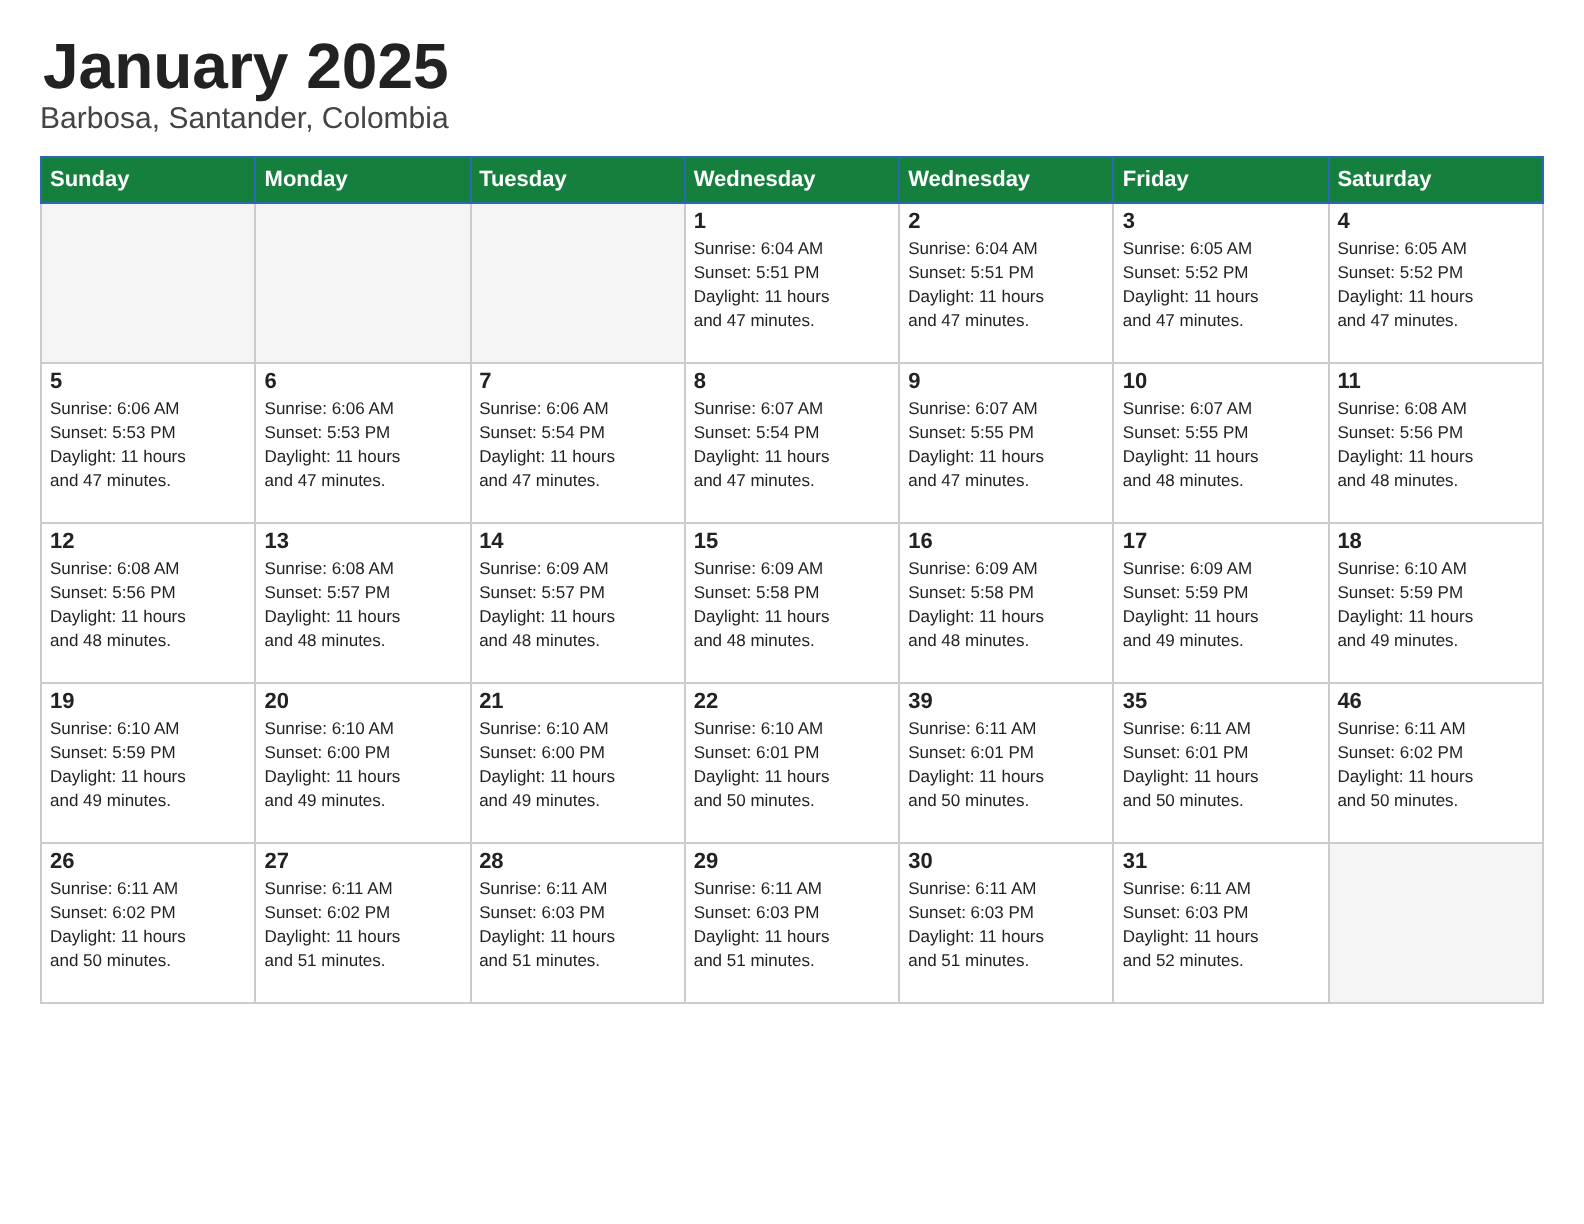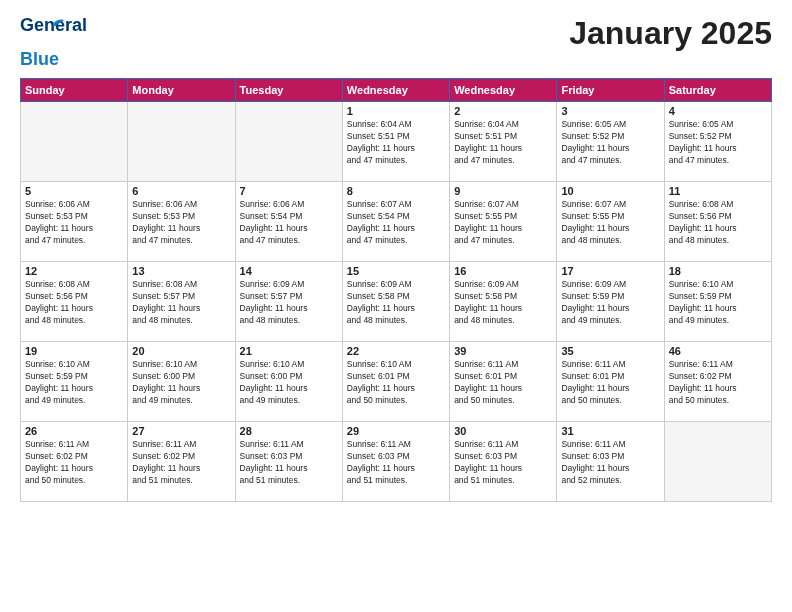--- a/index.html
+++ b/index.html
@@ -44,21 +44,21 @@
     .calendar-subtitle {
       font-size: 15px;
       color: #444;
     }
     table {
       width: 100%;
       border-collapse: collapse;
       table-layout: fixed;
     }
     th {
-      background-color: #be185d;
+      background-color: #15803d;
       color: #fff;
       font-size: 11px;
       font-weight: bold;
       padding: 5px 4px;
       text-align: left;
       border: 1px solid #2a6ab5;
     }
     td {
       border: 1px solid #ccc;
       vertical-align: top;
@@ -81,33 +81,23 @@
       font-size: 8.5px;
       line-height: 1.4;
       color: #222;
     }
   </style>
 </head>
 <body>
 
 <div class="page">
   <div class="header">
-    <div class="logo">
-      <div class="logo-row">
-        <div style="position:relative; width:42px; height:36px;">
-          <span style="font-size:18px; font-weight:bold; color:#003a70; line-height:1;">General</span>
-          <svg style="position:absolute; top:2px; right:-4px;" width="16" height="10" viewBox="0 0 16 10">
-            <path d="M2 8 Q6 0 14 2 Q10 6 8 5 Q6 9 2 8Z" fill="#1a7abf"></path>
-          </svg>
-        </div>
-      </div>
-      <span style="font-size:18px; font-weight:bold; color:#1a7abf; line-height:1; margin-top:-2px;">Blue</span>
-    </div>
     <div class="title-area">
       <div class="calendar-title">January 2025</div>
+      <div class="calendar-subtitle">Barbosa, Santander, Colombia</div>
     </div>
   </div>
 
   <table>
     <thead>
       <tr>
         <th>Sunday</th>
         <th>Monday</th>
         <th>Tuesday</th>
         <th>Wednesday</th>

